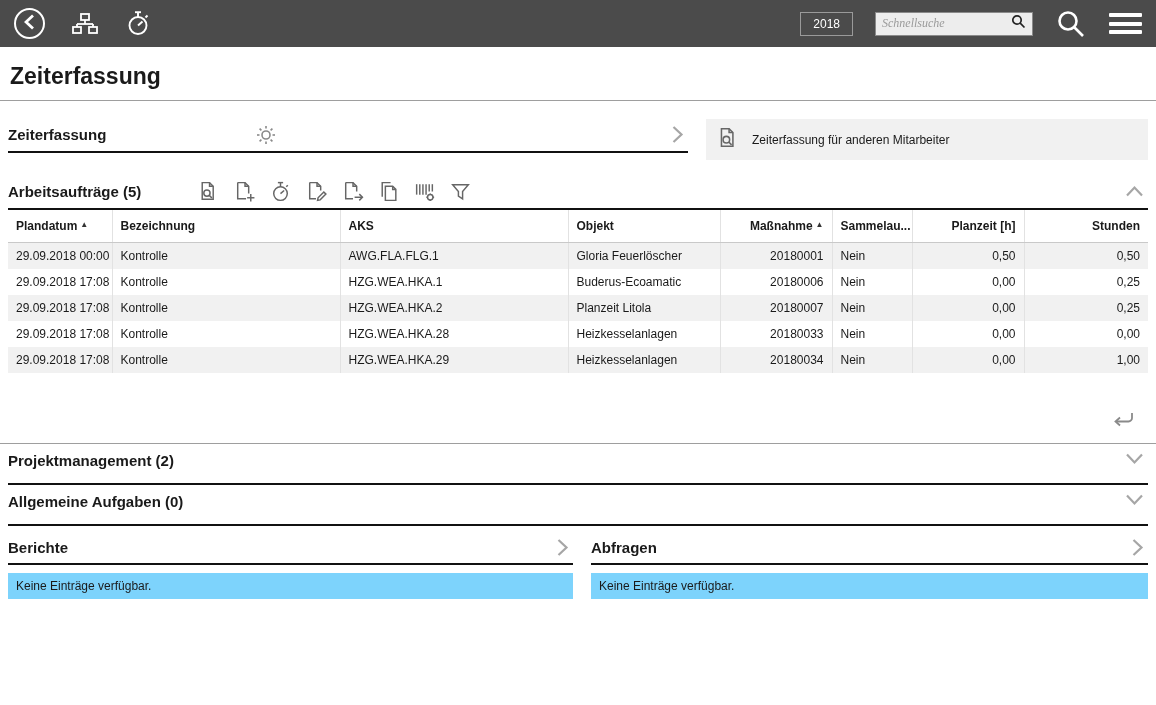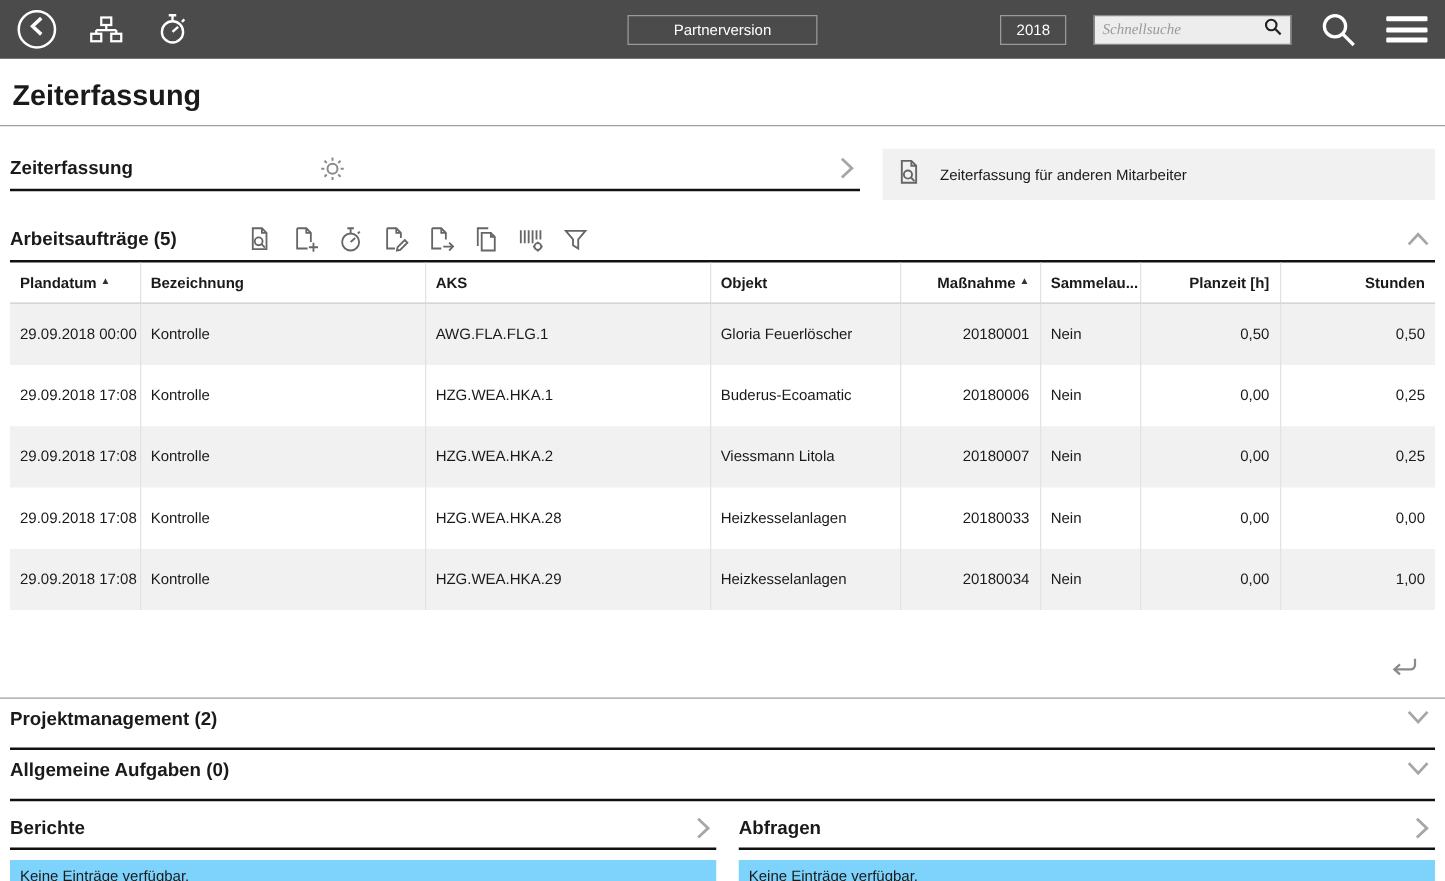--- a/index.html
+++ b/index.html
@@ -52,21 +52,21 @@
   
   .section { margin-top:14px; }
   .section-header { display:flex; align-items:center; height:36px; border-bottom:2px solid #111; }
   .toolbar { display:flex; align-items:center; gap:13px; margin-left:56px; }
   .toolbar .tool { display:flex; align-items:center; cursor:pointer; }
 
   table { width:100%; border-collapse:collapse; table-layout:fixed; font-size:12px; }
   thead th { font-weight:bold; text-align:left; padding:9px 8px; border-bottom:1px solid #c9c9c9;
     border-right:1px solid #e2e2e2; cursor:pointer; white-space:nowrap; overflow:hidden; }
   thead th:last-child { border-right:none; }
-  tbody td { padding:0 8px; height:49px; border-right:1px solid #e2e2e2; white-space:nowrap;
+  tbody td { padding:0 8px; height:26px; border-right:1px solid #e2e2e2; white-space:nowrap;
     overflow:hidden; }
   tbody td:last-child { border-right:none; }
   tr.striped { background:#f1f1f1; }
   .right { text-align:right; }
   .sort-arrow { font-size:8px; color:#333; margin-left:3px; position:relative; top:-3px; }
 
   .table-footer { height:70px; display:flex; align-items:flex-end; justify-content:flex-end;
     padding:0 12px 8px 0; }
 
   .collapsible-header { display:flex; align-items:flex-start; height:33px; border-bottom:2px solid #111;
@@ -101,23 +101,20 @@
       <svg width="26" height="27" viewBox="0 0 26 27" fill="none" stroke="#fff" stroke-width="1.9">
         <circle cx="13" cy="15.5" r="8.5"></circle>
         <line x1="10" y1="2.2" x2="16" y2="2.2"></line>
           <line x1="13" y1="2.2" x2="13" y2="7"></line>
         <line x1="13" y1="15.5" x2="17.5" y2="11.5"></line>
           <line x1="20.5" y1="7.5" x2="22.5" y2="5.5"></line>
       </svg>
     </div>
   </div>
 
-  <div class="tb-center">
-    <button class="tb-box wide">Partnerversion</button>
-  </div>
 
   <div class="tb-right">
     <div class="tb-box">2018</div>
     <div class="searchbox">
       <input placeholder="Schnellsuche" style="">
       <span>
         <svg width="15" height="15" viewBox="0 0 15 15" fill="none" stroke="#222" stroke-width="1.7">
           <circle cx="6" cy="6" r="4.2"></circle>
             <line x1="9.2" y1="9.2" x2="13.5" y2="13.5"></line>
         </svg>
@@ -304,21 +301,21 @@
             <td>Buderus-Ecoamatic</td>
             <td class="right">20180006</td>
             <td>Nein</td>
             <td class="right">0,00</td>
             <td class="right">0,25</td>
           </tr>
           <tr class="striped">
             <td>29.09.2018 17:08</td>
             <td>Kontrolle</td>
             <td>HZG.WEA.HKA.2</td>
-            <td>Viessmann Litola</td>
+            <td>Planzeit Litola</td>
             <td class="right">20180007</td>
             <td>Nein</td>
             <td class="right">0,00</td>
             <td class="right">0,25</td>
           </tr>
           <tr>
             <td>29.09.2018 17:08</td>
             <td>Kontrolle</td>
             <td>HZG.WEA.HKA.28</td>
             <td>Heizkesselanlagen</td>

